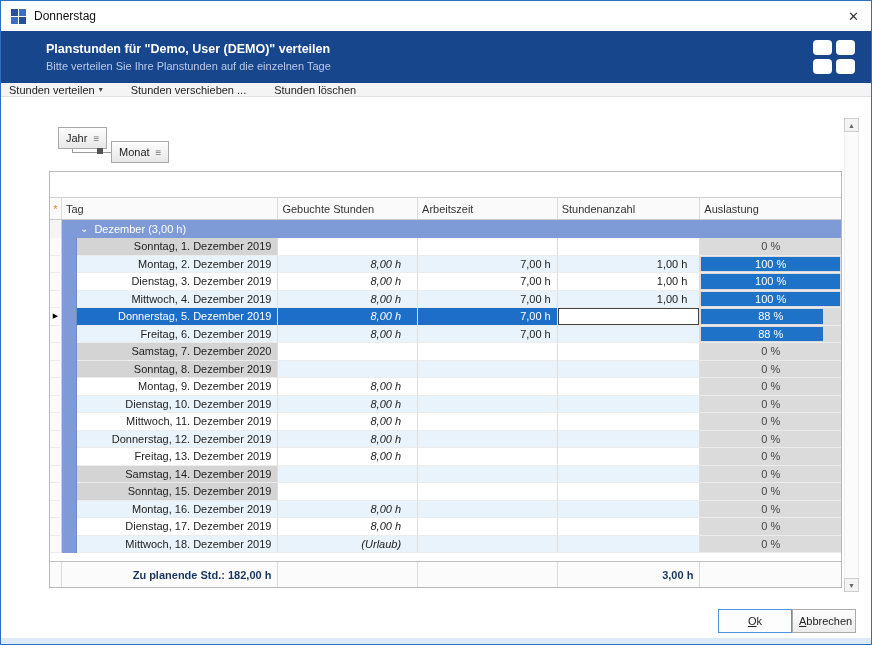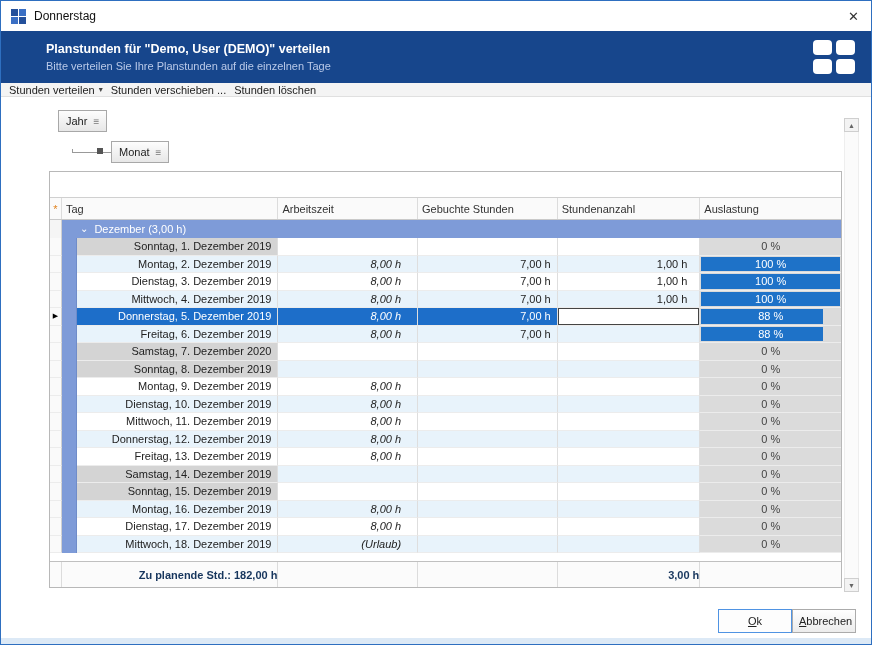--- a/index.html
+++ b/index.html
@@ -15,30 +15,30 @@
   .close-btn{margin-left:auto;font-size:13px;color:#333;cursor:pointer;line-height:1;}
 
   
   .banner{position:absolute;top:30px;left:0;right:0;height:52px;background:#17468c;display:flex;align-items:center;padding:0 16px 0 45px;box-sizing:border-box;}
   .banner-title{font-size:12.5px;font-weight:bold;color:#fff;margin-bottom:4px;}
   .banner-subtitle{font-size:11px;color:#b9c9e8;}
   .brand-logo{margin-left:auto;display:grid;grid-template-columns:19px 19px;grid-template-rows:15px 15px;gap:4px;}
   .brand-logo span{background:#fff;border-radius:4px;}
 
   
-  .toolbar{position:absolute;top:82px;left:0;right:0;height:14px;box-sizing:border-box;background:#f4f4f4;border-bottom:1px solid #e0e0e0;display:flex;align-items:center;gap:8px;padding:0 8px;font-size:11px;color:#222;}
+  .toolbar{position:absolute;top:82px;left:0;right:0;height:14px;box-sizing:border-box;background:#f4f4f4;border-bottom:1px solid #e0e0e0;display:flex;align-items:center;gap:28px;padding:0 8px;font-size:11px;color:#222;}
   .tb-item{display:flex;align-items:center;gap:4px;cursor:default;}
   .dd{font-size:8px;color:#444;}
 
   
   .content{position:absolute;top:105px;left:0;right:0;bottom:45px;background:#fff;}
 
   
   .chip{position:absolute;height:22px;box-sizing:border-box;border:1px solid #a8a8a8;background:linear-gradient(#fdfdfd,#e7e7e7);font-size:11px;color:#222;display:flex;align-items:center;gap:6px;padding:0 7px;}
-  .chip-jahr{left:57px;top:4px;}
+  .chip-jahr{left:57px;top:21px;}
   .chip-monat{left:110px;top:35px;}
   .sort-ic{font-size:10px;color:#777;}
   .conn-v{position:absolute;left:71px;top:43px;width:1px;height:4px;background:#999;}
   .conn-h{position:absolute;left:71px;top:46px;width:39px;height:1px;background:#999;}
   .conn-node{position:absolute;left:96px;top:42px;width:6px;height:6px;background:#555;}
 
   
   .grid{position:absolute;left:48px;top:65px;width:793px;height:417px;box-sizing:border-box;border:1px solid #b8b8b8;background:#fff;display:flex;flex-direction:column;font-size:11px;color:#222;}
   .topband{height:26px;box-sizing:border-box;border-bottom:1px solid #d0d0d0;background:#fff;flex:none;}
   .ghead{height:22px;display:flex;background:#fafafa;box-sizing:border-box;border-bottom:1px solid #c9c9c9;flex:none;}
@@ -68,21 +68,21 @@
   .bar{position:absolute;left:1px;top:1px;bottom:1px;background:var(--accent-blue,#1e72c8);}
   .aus-label{position:absolute;left:0;right:0;top:0;bottom:0;display:flex;align-items:center;justify-content:center;color:#444;}
   .aus-label.on-bar{color:#fff;}
 
   .row.alt .c-tag,.row.alt .c-arb,.row.alt .c-geb,.row.alt .c-std{background:var(--alt-row,#e8f3fb);}
   .row.weekend .c-tag{background:var(--weekend-gray,#d4d4d4);}
   .row.selected .c-tag,.row.selected .c-arb,.row.selected .c-geb{background:var(--selection-blue,#1d6ec9);color:#fff;}
   .row.selected .c-std.editing{background:#fff;color:#000;box-shadow:inset 0 0 0 1px #444;}
 
   .gfooter{margin-top:auto;height:26px;flex:none;display:flex;box-sizing:border-box;border-top:1px solid #c0c0c0;background:#fbfbfb;font-weight:bold;color:var(--footer-navy,#17365d);}
-  .f-cell{box-sizing:border-box;border-right:1px solid #dcdcdc;display:flex;align-items:center;justify-content:flex-end;}
+  .f-cell{box-sizing:border-box;border-right:1px solid #dcdcdc;display:flex;align-items:center;justify-content:flex-end;padding-right:6px;}
   .f-ind{width:12px;padding:0;}
   .f-tag{width:217px;}
   .f-arb{width:140px;}
   .f-geb{width:140px;}
   .f-std{width:143px;}
   .f-aus{width:141px;border-right:none;}
 
   
   .vscroll{position:absolute;left:843px;top:12px;width:15px;height:474px;display:flex;flex-direction:column;}
   .sbtn{height:14px;flex:none;box-sizing:border-box;border:1px solid #cfcfcf;background:#f3f3f3;display:flex;align-items:center;justify-content:center;font-size:7px;color:#666;}
@@ -148,22 +148,22 @@
     <div class="conn-node"></div>
 
     <div class="grid">
       <div class="topband"></div>
 
       <div class="ghead">
         <div class="h-cell h-ind">
             <span>*</span>
           </div>
         <div class="h-cell h-tag">Tag</div>
+        <div class="h-cell h-geb">Gebuchte Stunden</div>
         <div class="h-cell h-arb">Arbeitszeit</div>
-        <div class="h-cell h-geb">Gebuchte Stunden</div>
         <div class="h-cell h-std">Stundenanzahl</div>
         <div class="h-cell h-aus">Auslastung</div>
       </div>
 
       <div class="group-row">
         <div class="g-ind"></div>
         <div class="g-body">
           <span class="chev">⌄</span>
           <span>Dezember (3,00 h)</span>
         </div>

